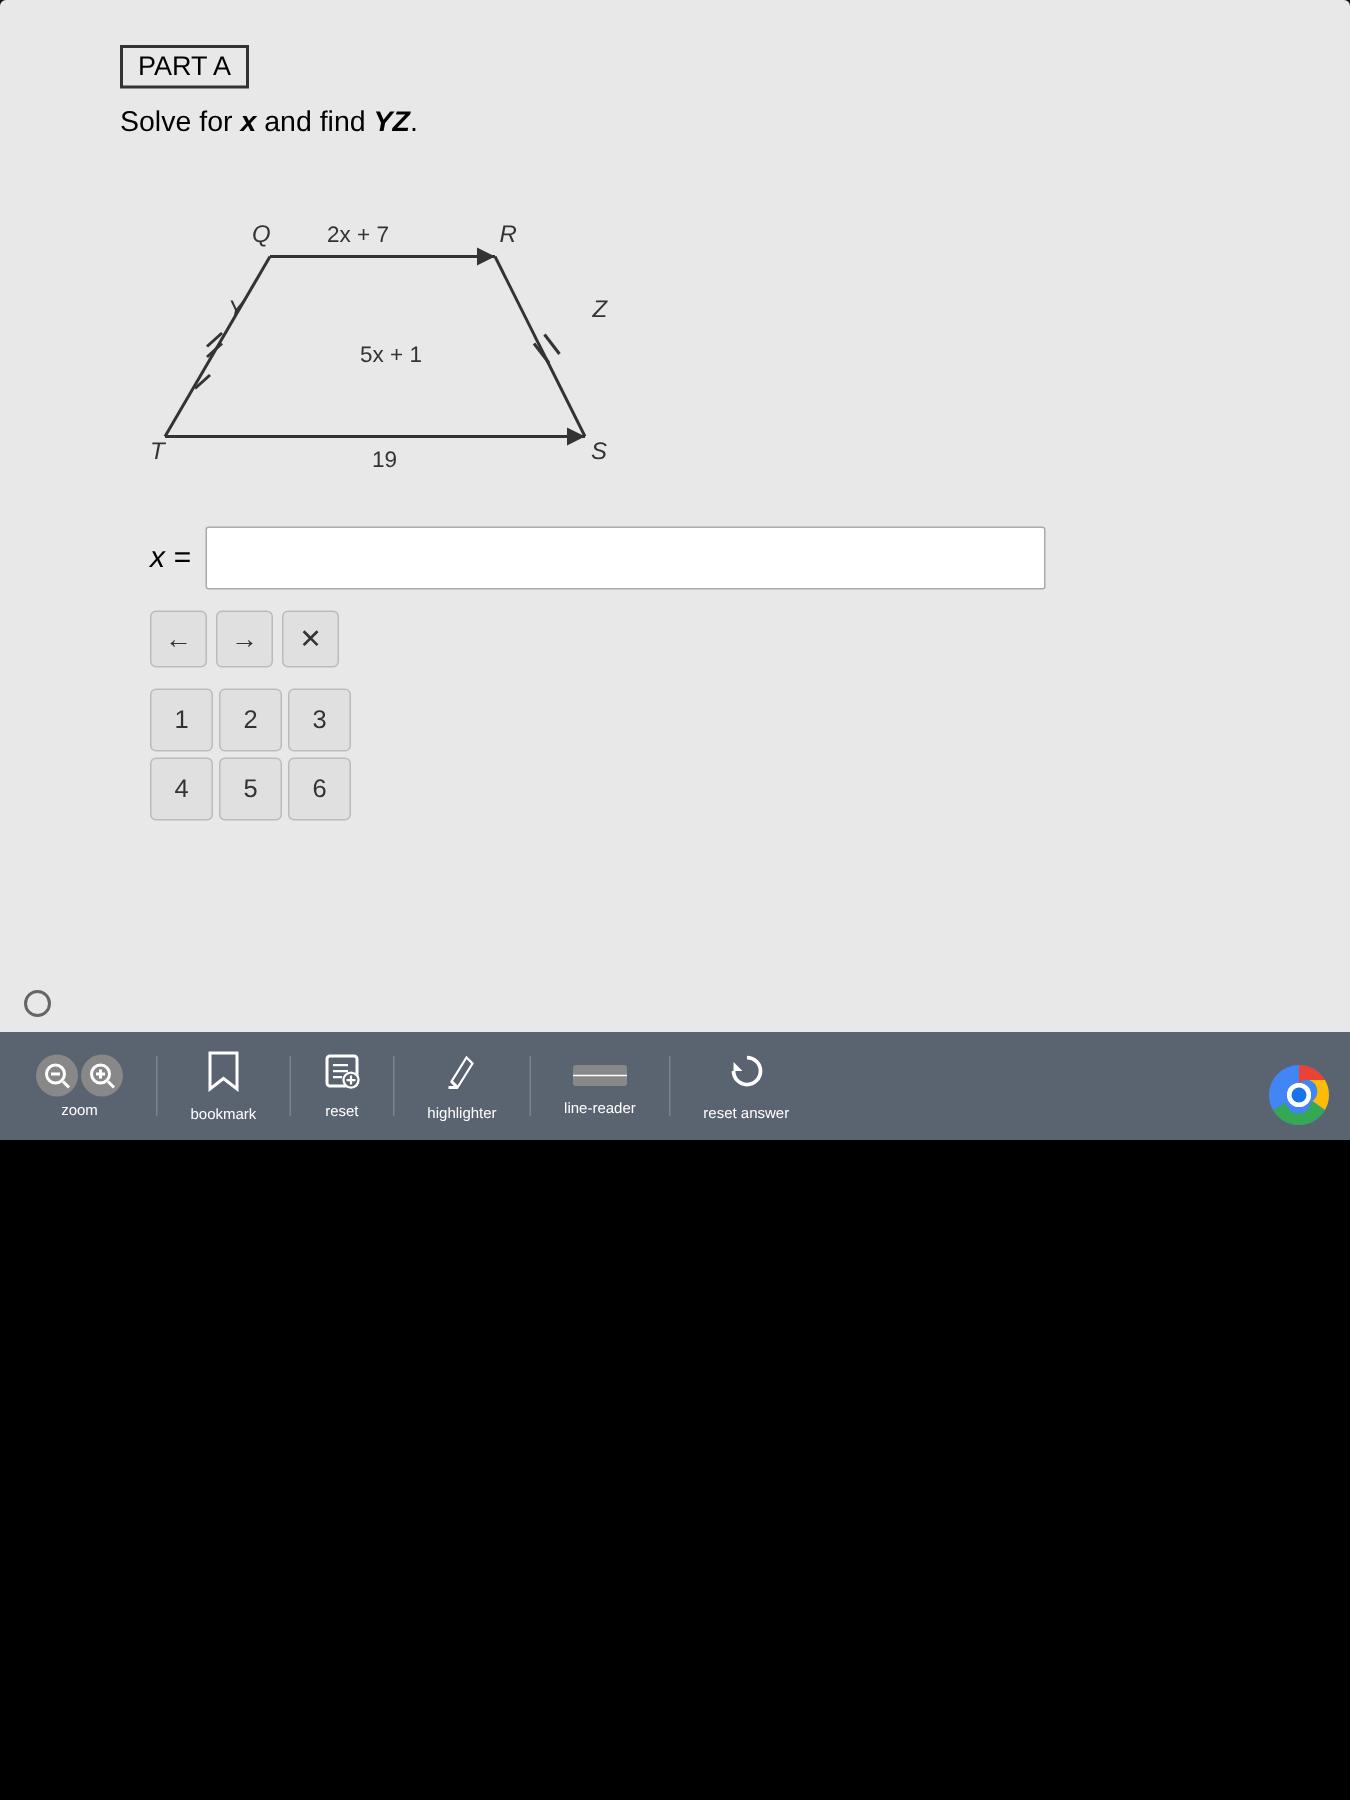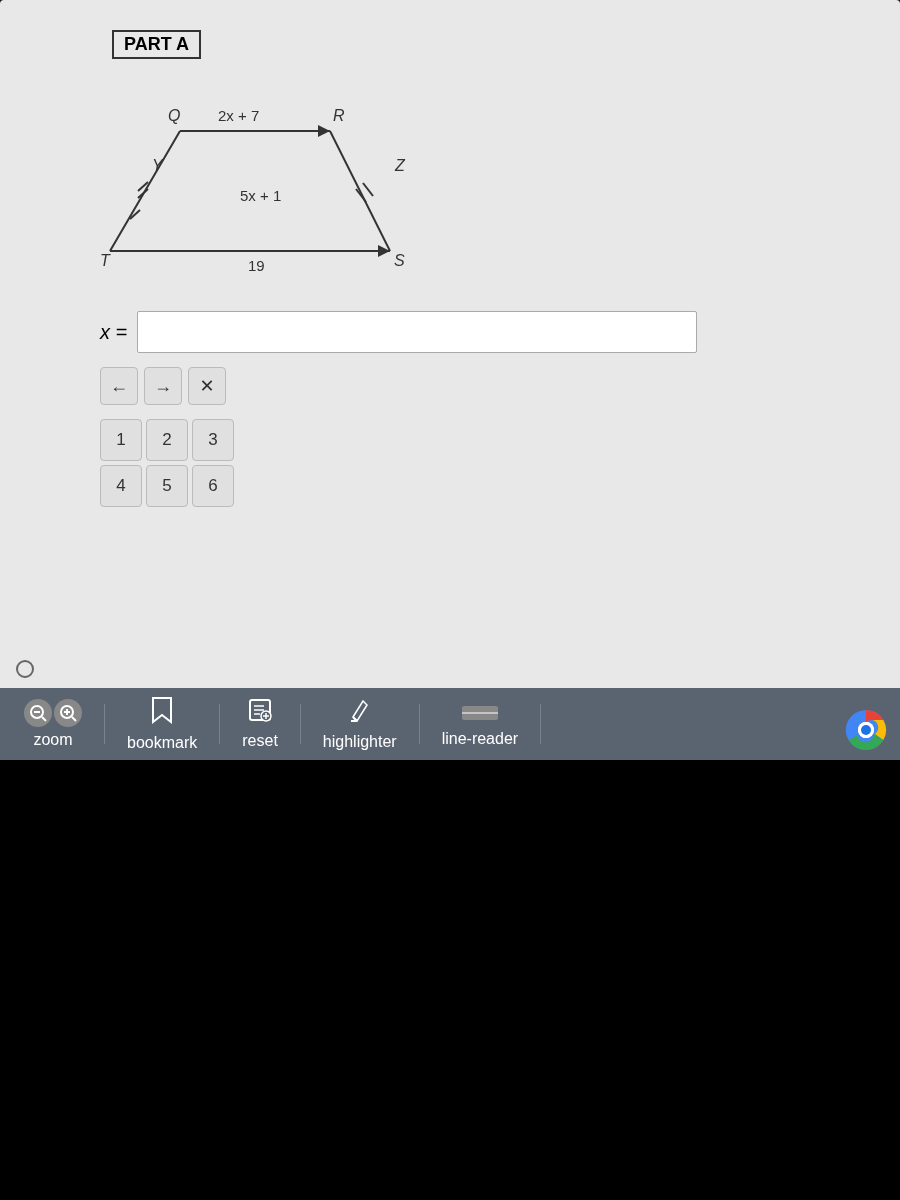--- a/index.html
+++ b/index.html
@@ -19,24 +19,23 @@
       border-radius: 4px;
     }
     #content-area {
       padding: 30px 50px 20px 80px;
     }
     .part-label {
       display: inline-block;
       border: 2px solid #333;
       padding: 2px 10px;
       font-size: 18px;
-      font-weight: bold;
+      font-weight: normal;
       margin-bottom: 12px;
       background: #e8e8e8;
-      margin-left: 32px;
     }
     .problem-text {
       font-size: 19px;
       margin-bottom: 18px;
       font-weight: normal;
     }
     .problem-text em {
       font-style: italic;
       font-weight: bold;
     }
@@ -130,21 +129,21 @@
       gap: 4px;
       cursor: pointer;
       padding: 4px 8px;
       border-radius: 4px;
     }
     .toolbar-icon {
       font-size: 22px;
       color: white;
     }
     .toolbar-label {
-      font-size: 16px;
+      font-size: 10px;
       color: white;
       text-align: left;
     }
     .toolbar-zoom {
       display: flex;
       align-items: center;
       gap: 2px;
     }
     .zoom-icon {
       width: 28px;
@@ -183,20 +182,23 @@
   </style>
 </head>
 <body>
 
 <div id="app-window">
   <div id="content-area">
     
     <div class="part-label">PART A</div>
 
     
+    <div class="problem-text">
+      Solve for <em>x</em> and find <em>Y</em><em>Z</em>.
+    </div>
 
     
     <div class="diagram-container">
       <svg class="diagram-svg" width="340" height="220" viewBox="0 0 340 220">
 
         <line x1="10" y1="180" x2="290" y2="180" stroke="#333" stroke-width="2"></line>
 
         <polygon points="290,180 278,174 278,186" fill="#333"></polygon>
 
         <line x1="10" y1="180" x2="80" y2="60" stroke="#333" stroke-width="2"></line>
@@ -331,20 +333,29 @@
         <svg width="36" height="14" viewBox="0 0 36 14">
           <rect x="0" y="0" width="36" height="14" rx="2" fill="#888"></rect>
           <line x1="0" y1="7" x2="36" y2="7" stroke="white" stroke-width="1"></line>
         </svg>
       </div>
       <span class="toolbar-label">line-reader</span>
     </div>
 
     <div class="toolbar-divider"></div>
 
+    <div class="toolbar-group">
+      <div class="toolbar-icon">
+        <svg width="26" height="26" viewBox="0 0 26 26">
+          <path d="M13 4 A9 9 0 1 1 4 13" stroke="white" stroke-width="2.5" fill="none"></path>
+          <polygon points="4,7 4,13 10,13" fill="white"></polygon>
+        </svg>
+      </div>
+      <span class="toolbar-label">reset answer</span>
+    </div>
   </div>
 
   <div id="chrome-icon">
     <svg width="44" height="44" viewBox="0 0 44 44">
       <circle cx="22" cy="22" r="20" fill="#4285F4"></circle>
       <circle cx="22" cy="22" r="8" fill="white"></circle>
       <path d="M22 2 A20 20 0 0 1 39.3 12 L28.7 12 A8 8 0 0 0 22 14 Z" fill="#EA4335"></path>
       <path d="M39.3 12 A20 20 0 0 1 39.3 32 L31 26 A8 8 0 0 0 28.7 12 Z" fill="#FBBC05"></path>
       <path d="M39.3 32 A20 20 0 0 1 4.7 32 L13 26 A8 8 0 0 0 30 26 Z" fill="#34A853"></path>
       <path d="M4.7 32 A20 20 0 0 1 4.7 12 L13 18 A8 8 0 0 0 15.3 26 Z" fill="#4285F4"></path>

